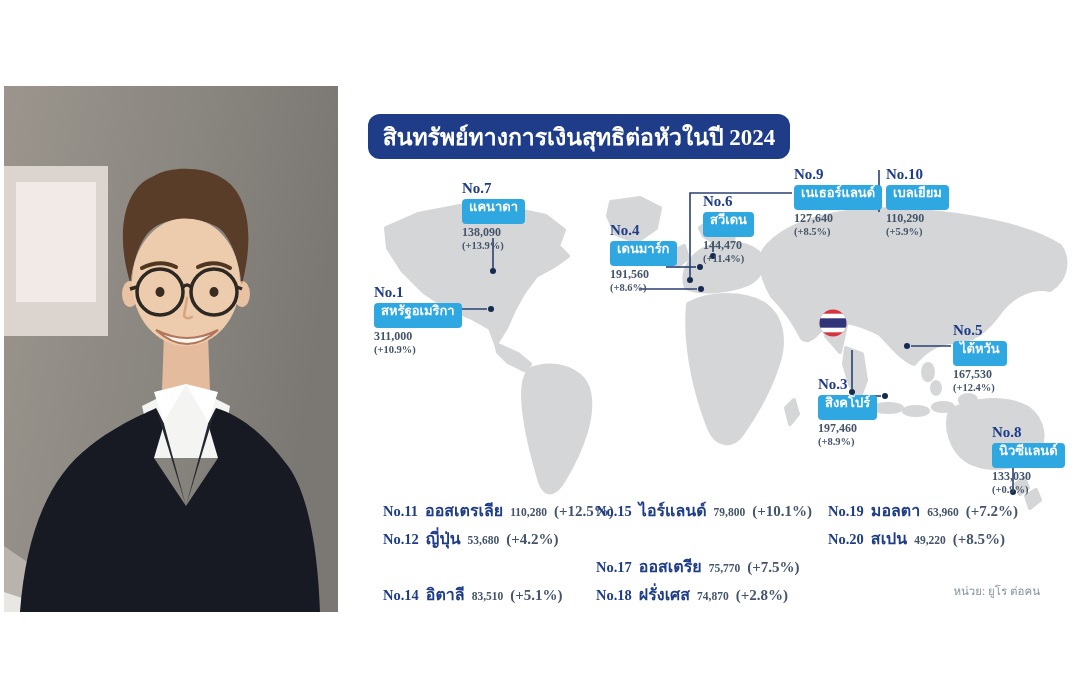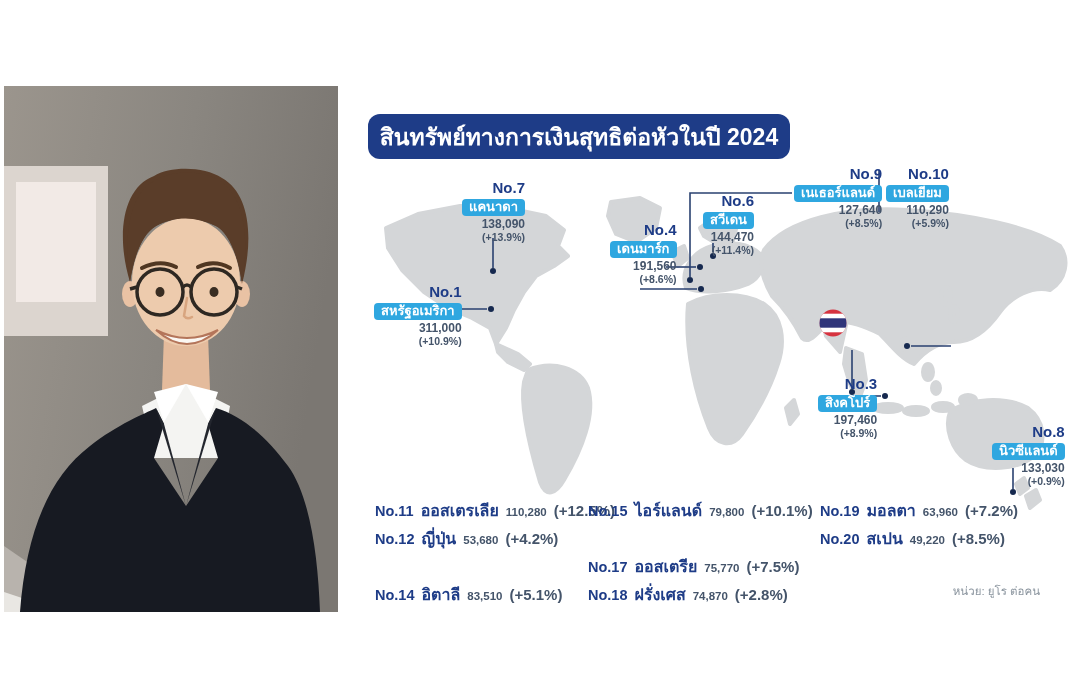--- a/index.html
+++ b/index.html
@@ -1,33 +1,33 @@
 <!DOCTYPE html>
 <html><head>
 <meta charset="utf-8">
 <style>
   html,body{margin:0;padding:0;background:#ffffff;}
   .stage{position:relative;width:1090px;height:644px;background:#ffffff;overflow:hidden;
-         font-family:Liberation Sans, sans-serif;text-align:right;}
+         font-family:Liberation Serif, serif;}
   .photo{position:absolute;left:4px;top:86px;width:334px;height:526px;}
   .title-banner{position:absolute;left:368px;top:114px;width:422px;height:45px;
     background:#1e3c87;border-radius:12px;display:flex;align-items:center;justify-content:center;
     color:#ffffff;font-size:23px;font-weight:bold;z-index:4;}
   .map-svg{position:absolute;left:368px;top:192px;width:720px;height:330px;z-index:1;}
   .conn-svg{position:absolute;left:0;top:0;width:1090px;height:700px;z-index:2;pointer-events:none;}
   .mlabel{position:absolute;z-index:3;line-height:1.12;}
   .rank{font-size:15px;font-weight:bold;color:#1e3c87;}
   .badge{display:inline-block;background:#2fa7e0;color:#ffffff;font-size:13px;font-weight:bold;
-    padding:1px 7px 2px;border-radius:4px;margin:1px 0 2px;}
+    padding:1px 7px 10px;border-radius:4px;margin:1px 0 2px;}
   .badge-thai{background:#1f97dc;}
   .val{font-size:12px;color:#44546a;font-weight:bold;}
   .pct{font-size:10.5px;color:#44546a;font-weight:bold;}
   .flag{position:absolute;left:819px;top:309px;width:28px;height:28px;z-index:3;}
   .lrow{position:absolute;z-index:3;white-space:nowrap;display:flex;align-items:baseline;gap:7px;}
-  .lrank{font-size:14.5px;font-weight:bold;color:#1e3c87;}
+  .lrank{font-size:14.5px;font-weight:bold;color:#1e3c87;margin-left:8px;}
   .lname{font-size:16px;font-weight:bold;color:#1e3c87;}
   .lval{font-size:11.5px;color:#44546a;font-weight:bold;}
   .lpct{font-size:15px;color:#44546a;font-weight:bold;}
   .footer-unit{position:absolute;right:50px;top:582px;font-size:11.5px;color:#8a949e;z-index:3;}
   .bottom-edge{position:absolute;left:300px;top:696px;width:560px;height:4px;z-index:1;
     background:linear-gradient(90deg,#ececec 0 8%,transparent 8% 20%,#efefef 20% 45%,transparent 45% 60%,#ededed 60% 75%,transparent 75% 88%,#efefef 88% 100%);}
 </style>
 </head>
 <body>
 
@@ -206,20 +206,26 @@
         </clipPath>
       </defs>
     <g clip-path="url(#fc)">
       <rect x="0" y="0" width="28" height="28" fill="#d6333f"></rect>
       <rect x="0" y="4.7" width="28" height="18.6" fill="#ffffff"></rect>
       <rect x="0" y="9.3" width="28" height="9.4" fill="#30357a"></rect>
     </g>
   </svg>
 
 
+  <div class="mlabel" style="left:953px;top:322px">
+    <div class="rank">No.5</div>
+    <div><span class="badge">ไต้หวัน</span></div>
+    <div class="val">167,530</div>
+    <div class="pct">(+12.4%)</div>
+  </div>
 
   <div class="mlabel" style="left:818px;top:376px">
     <div class="rank">No.3</div>
     <div><span class="badge">สิงคโปร์</span></div>
     <div class="val">197,460</div>
     <div class="pct">(+8.9%)</div>
   </div>
 
   <div class="mlabel" style="left:992px;top:424px">
     <div class="rank">No.8</div>

